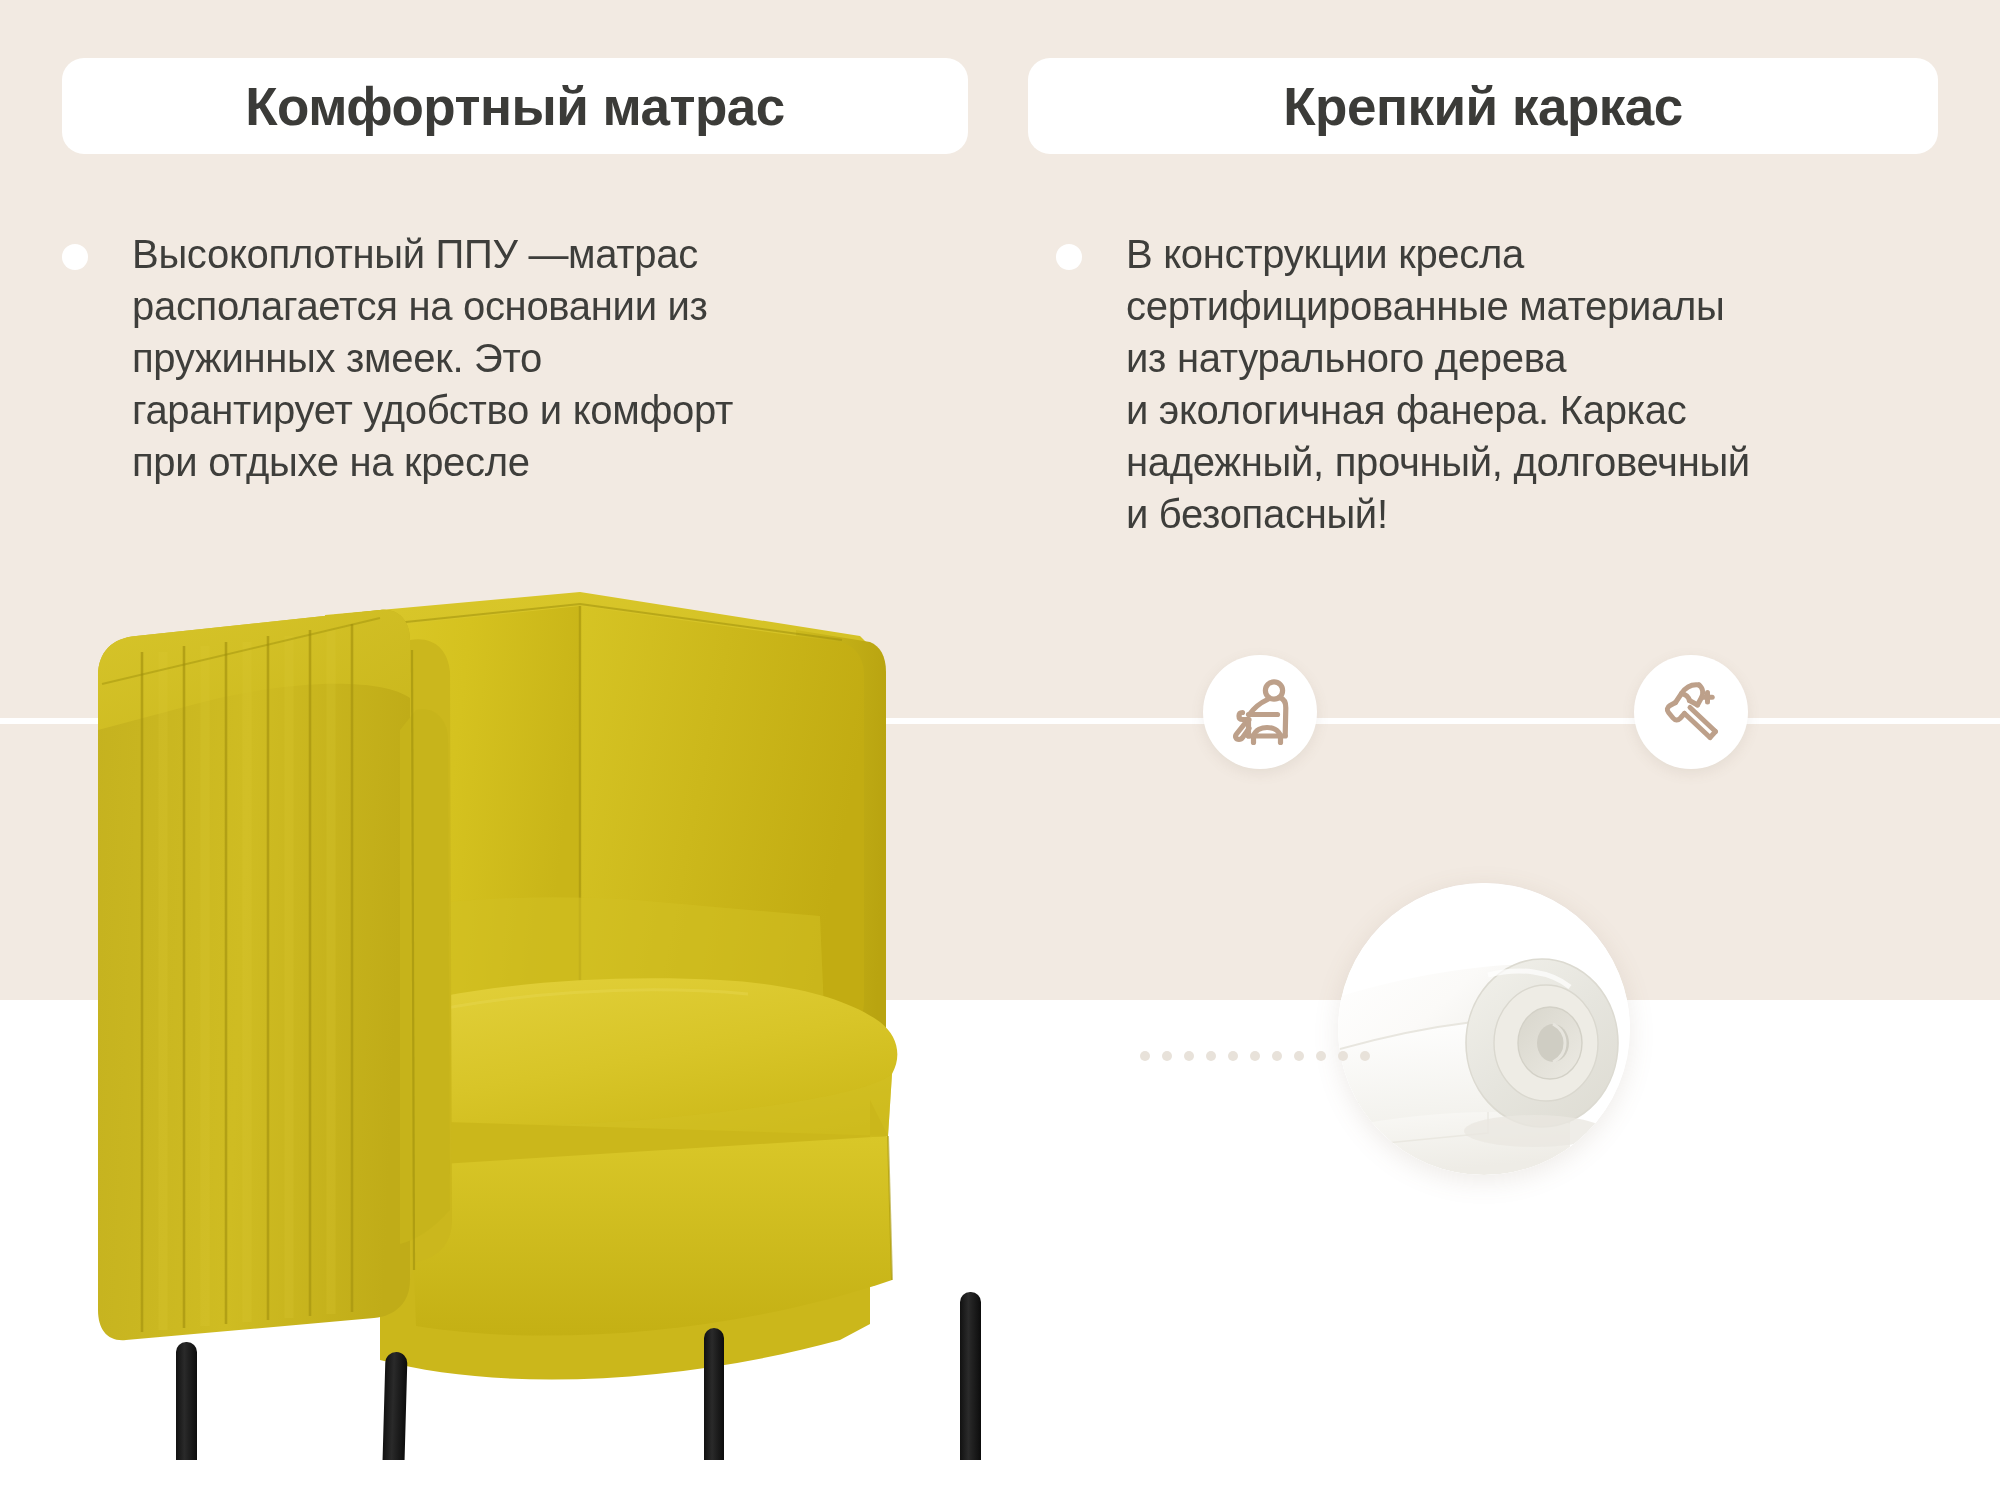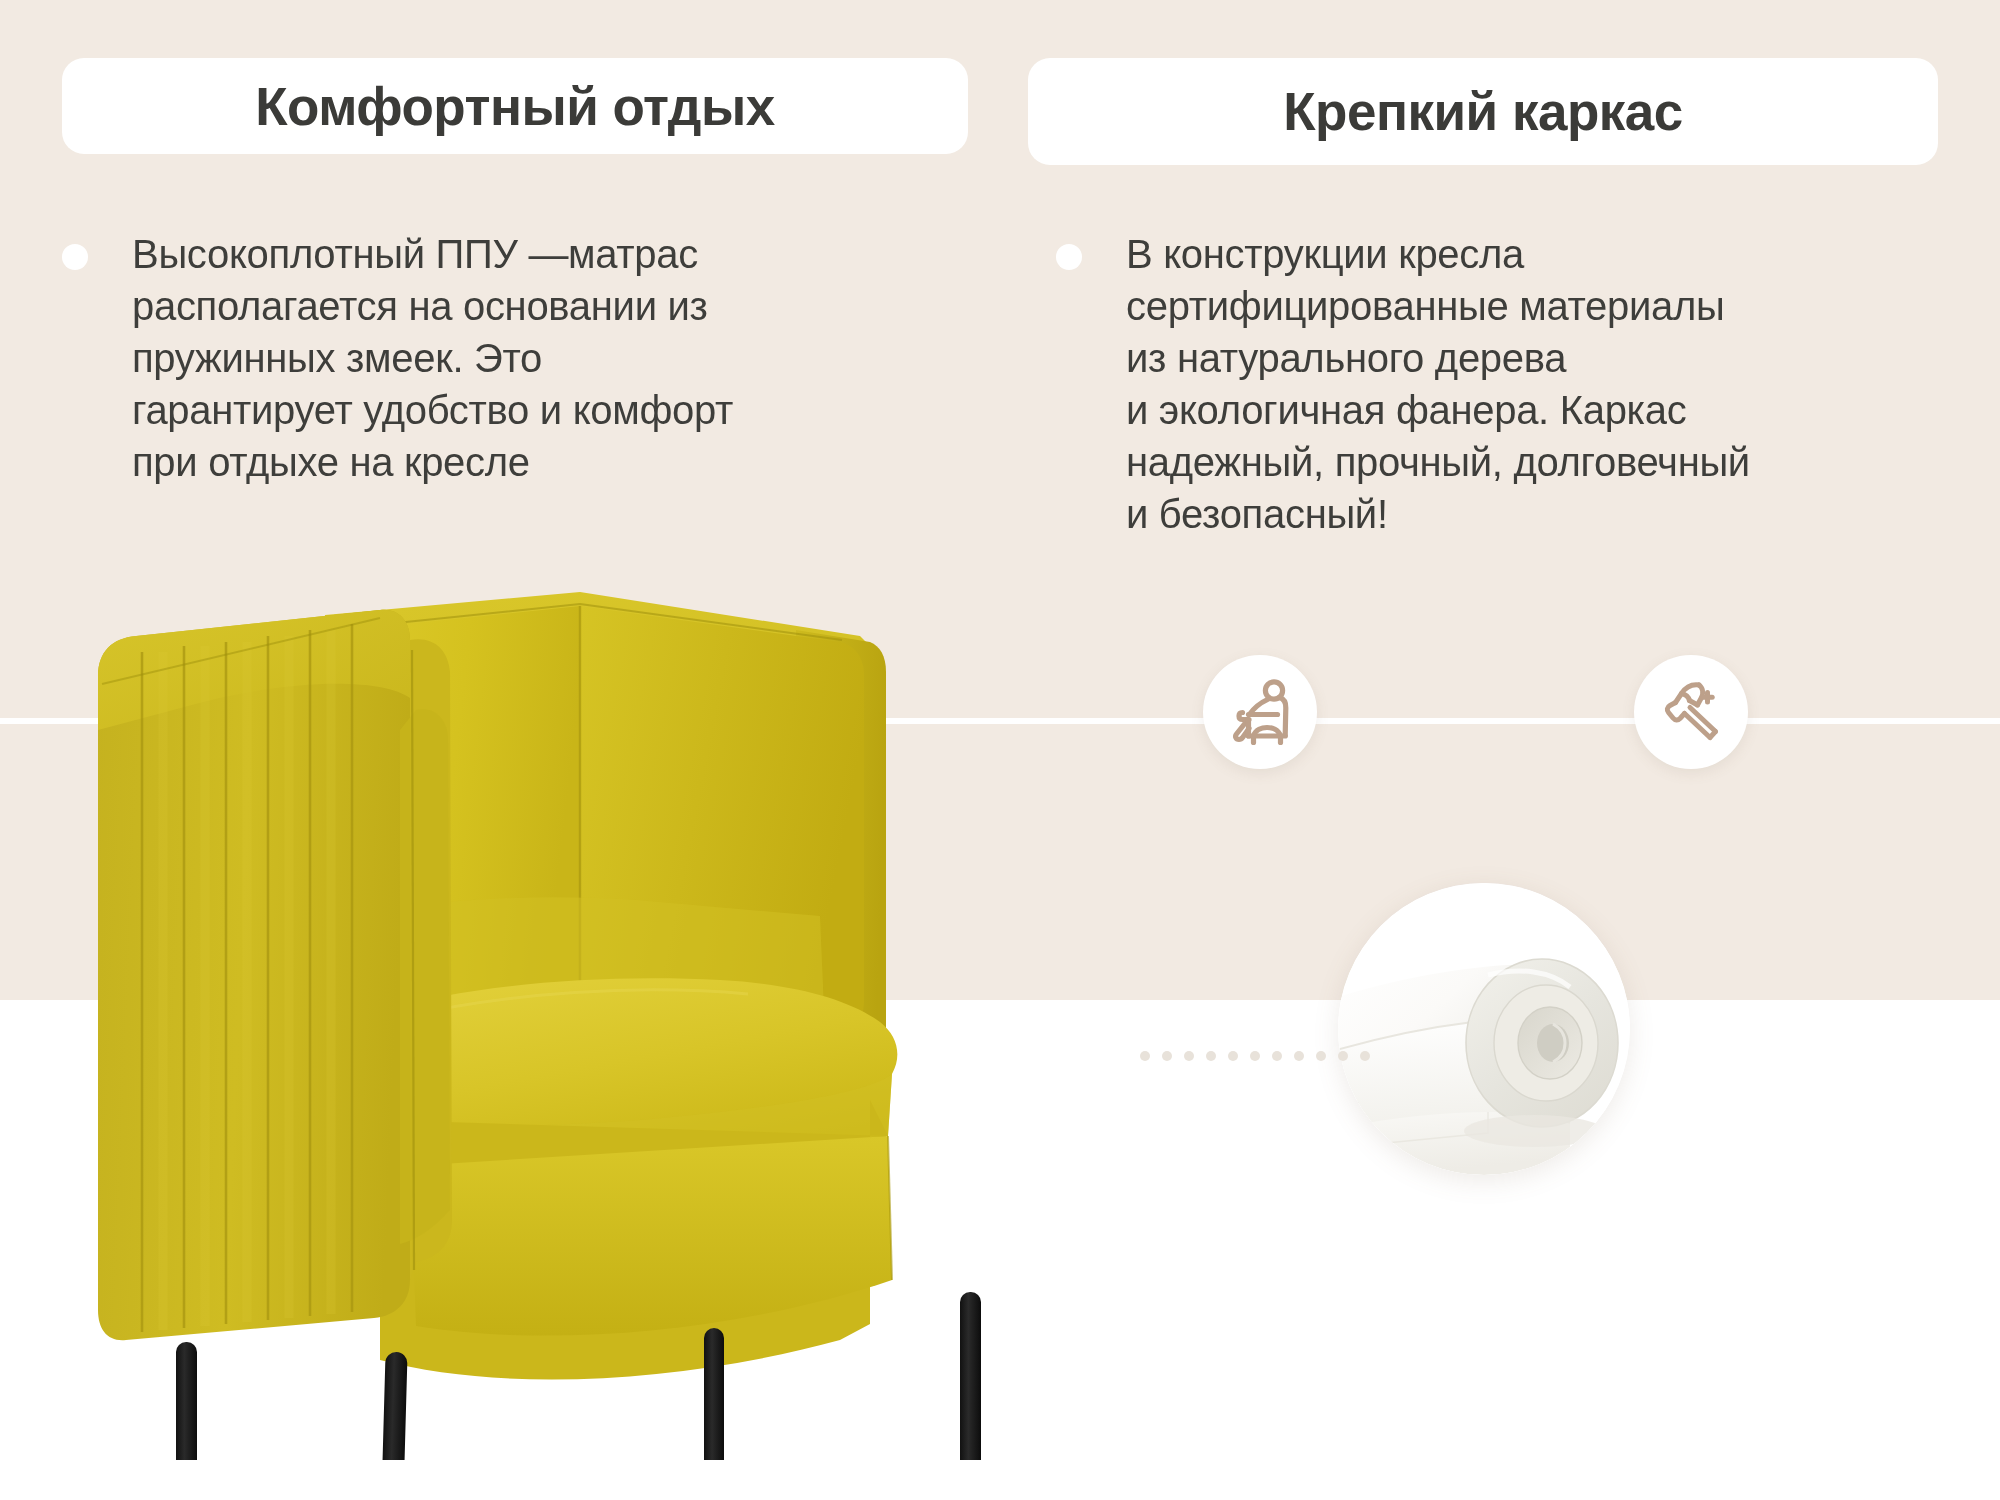--- a/index.html
+++ b/index.html
@@ -23,21 +23,21 @@
   .pill {
     position:absolute;
     background:#ffffff;
     border-radius:22px;
     display:flex; align-items:center; justify-content:center;
     color:#3b3b38;
     font-weight:700;
     letter-spacing:-0.5px;
   }
   .pill-left  { left:62px;   top:58px; width:906px; height:96px;  font-size:53px; }
-  .pill-right { left:1028px; top:58px; width:910px; height:107px;  font-size:53px; }
+  .pill-right { left:1028px; top:58px; width:910px; height:96px;  font-size:53px; }
 
   
   .feature { position:absolute; display:flex;gap:16px; }
   .feat-left  { left:62px;   top:228px; width:900px; }
   .feat-right { left:1056px; top:228px; width:950px; }
 
   .bullet {
     flex:0 0 auto;
     width:26px; height:26px;
     border-radius:50%;
@@ -106,21 +106,21 @@
 <body>
 
 <div id="stage">
 
   <div class="bg-beige-top"></div>
   <div class="bg-white-line"></div>
   <div class="bg-beige-mid"></div>
   <div class="bg-white-bot"></div>
 
   <div class="pill pill-left">
-    <span>Комфортный отдых</span>
+    <span>Комфортный матрас</span>
   </div>
 
   <div class="pill pill-right">
     <span>Крепкий каркас</span>
   </div>
 
   <div class="feature feat-left">
     <span class="bullet"></span>
     <div class="feat-text">Высокоплотный ППУ —матрас
 располагается на основании из

